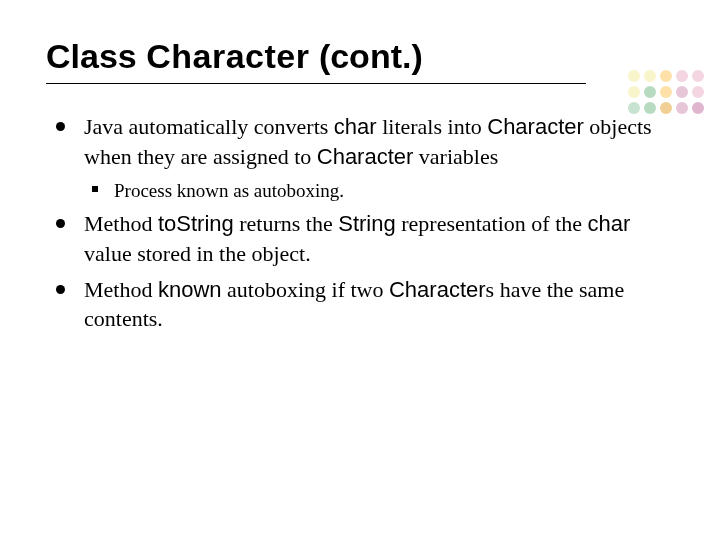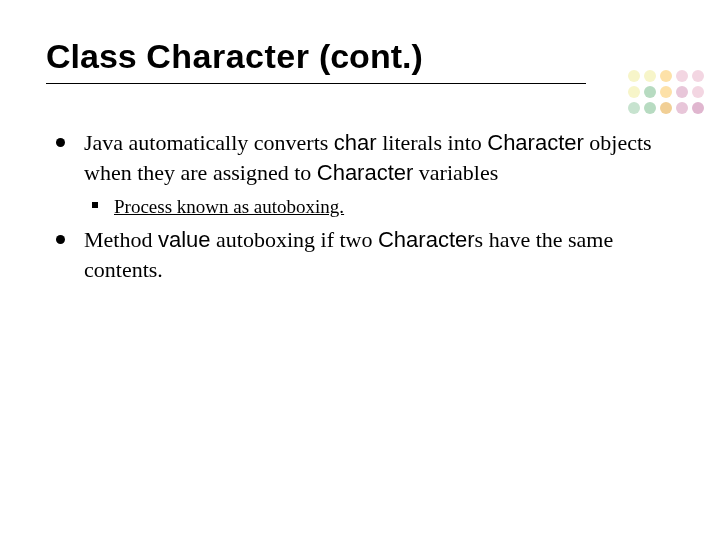--- a/index.html
+++ b/index.html
@@ -3,25 +3,25 @@
 <meta charset="utf-8">
 <style>
   * { margin: 0; padding: 0; box-sizing: border-box; }
   html, body { width: 720px; height: 540px; background: #fff; font-family: "Times New Roman", Times, serif; color: #000; }
   .slide { position: relative; width: 720px; height: 387px; padding: 38px 50px 0 46px; }
   .title { font-family: "Comic Sans MS", "Comic Sans", cursive, sans-serif; font-weight: 700; font-size: 34px; line-height: 1.1; }
   .title .code { font-family: Verdana, Geneva, sans-serif; font-weight: 700; letter-spacing: 0.5px; }
   .title-rule { border: none; border-top: 1.5px solid #000; margin-top: 8px; width: 540px; }
   .dots { position: absolute; top: 70px; right: 16px; display: grid; grid-template-columns: repeat(5, 12px); grid-template-rows: repeat(3, 12px); gap: 4px; }
   .dot { width: 12px; height: 12px; border-radius: 50%; }
-  .body { margin-top: 44px; padding: 0 2px 0 4px; }
+  .body { margin-top: 28px; padding: 0 2px 0 4px; }
   ul.lvl1 { list-style: none; }
   ul.lvl1 > li { position: relative; padding-left: 34px; font-size: 22px; line-height: 1.35; margin-bottom: 6px; }
   ul.lvl1 > li::before { content: ""; position: absolute; left: 6px; top: 10px; width: 9px; height: 9px; background: #000; border-radius: 50%; }
-  ul.lvl2 { list-style: none; margin: 6px 0 6px 0; text-decoration: underline; }
+  ul.lvl2 { list-style: none; margin: 6px 0 6px 0; }
   ul.lvl2 > li { position: relative; padding-left: 30px; font-size: 19px; line-height: 1.35; }
   ul.lvl2 > li::before { content: ""; position: absolute; left: 8px; top: 8px; width: 6px; height: 6px; background: #000; }
   .code-inline { font-family: Verdana, Geneva, sans-serif; }
 </style>
 </head>
 <body>
 
 <div class="slide">
 
   <div class="title">
@@ -51,21 +51,24 @@
     <ul class="lvl1">
 
       <li>
         <span>Java automatically converts </span><span class="code-inline">char</span><span> literals into </span><span class="code-inline">Character</span><span> objects when they are assigned to </span><span class="code-inline">Character</span><span> variables</span>
         <ul class="lvl2">
           <li><span>Process known as autoboxing.</span></li>
         </ul>
       </li>
 
 
+      <li>
+        <span>Method </span><span class="code-inline">toString</span><span> returns the </span><span class="code-inline">String</span><span> representation of the </span><span class="code-inline">char</span><span> value stored in the object.</span>
+      </li>
 
       <li>
-        <span>Method </span><span class="code-inline">value</span><span> autoboxing if two </span><span class="code-inline">Character</span><span>s have the same contents.</span>
+        <span>Method </span><span class="code-inline">known</span><span> autoboxing if two </span><span class="code-inline">Character</span><span>s have the same contents.</span>
       </li>
 
     </ul>
   </div>
 
 </div>
 
 </body></html>

